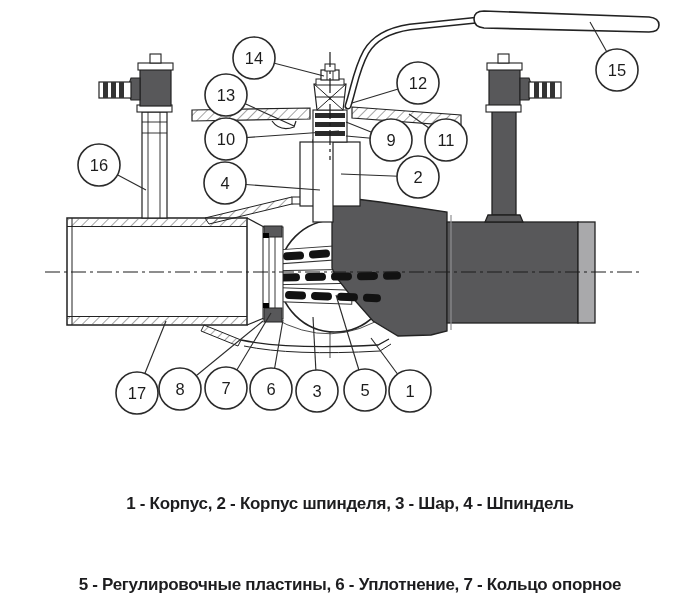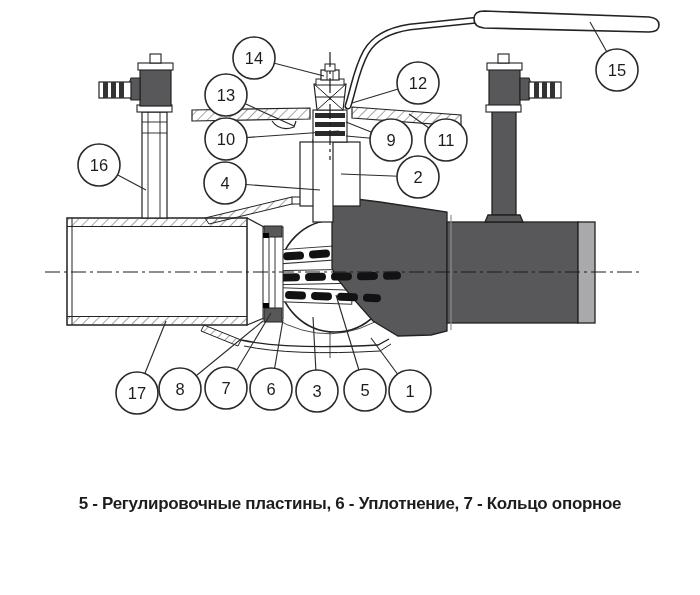--- a/index.html
+++ b/index.html
@@ -224,19 +224,20 @@
         <line x1="99" y1="165" x2="146" y2="190" class="leader"></line>
         <circle cx="99" cy="165" r="21" class="callout-circle"></circle>
         <text x="99" y="165" dy="0.36em" class="callout-num">16</text>
         <line x1="137" y1="393" x2="166" y2="321" class="leader"></line>
         <circle cx="137" cy="393" r="21" class="callout-circle"></circle>
         <text x="137" y="393" dy="0.36em" class="callout-num">17</text>
       </g>
   </svg>
 
   <div class="legend">
+    <div class="ln">1 - Корпус, 2 - Корпус шпинделя, 3 - Шар, 4 - Шпиндель</div>
     <div class="ln">5 - Регулировочные пластины, 6 - Уплотнение, 7 - Кольцо опорное</div>
     
     
     
     
   </div>
 </div>
 
 </body></html>

